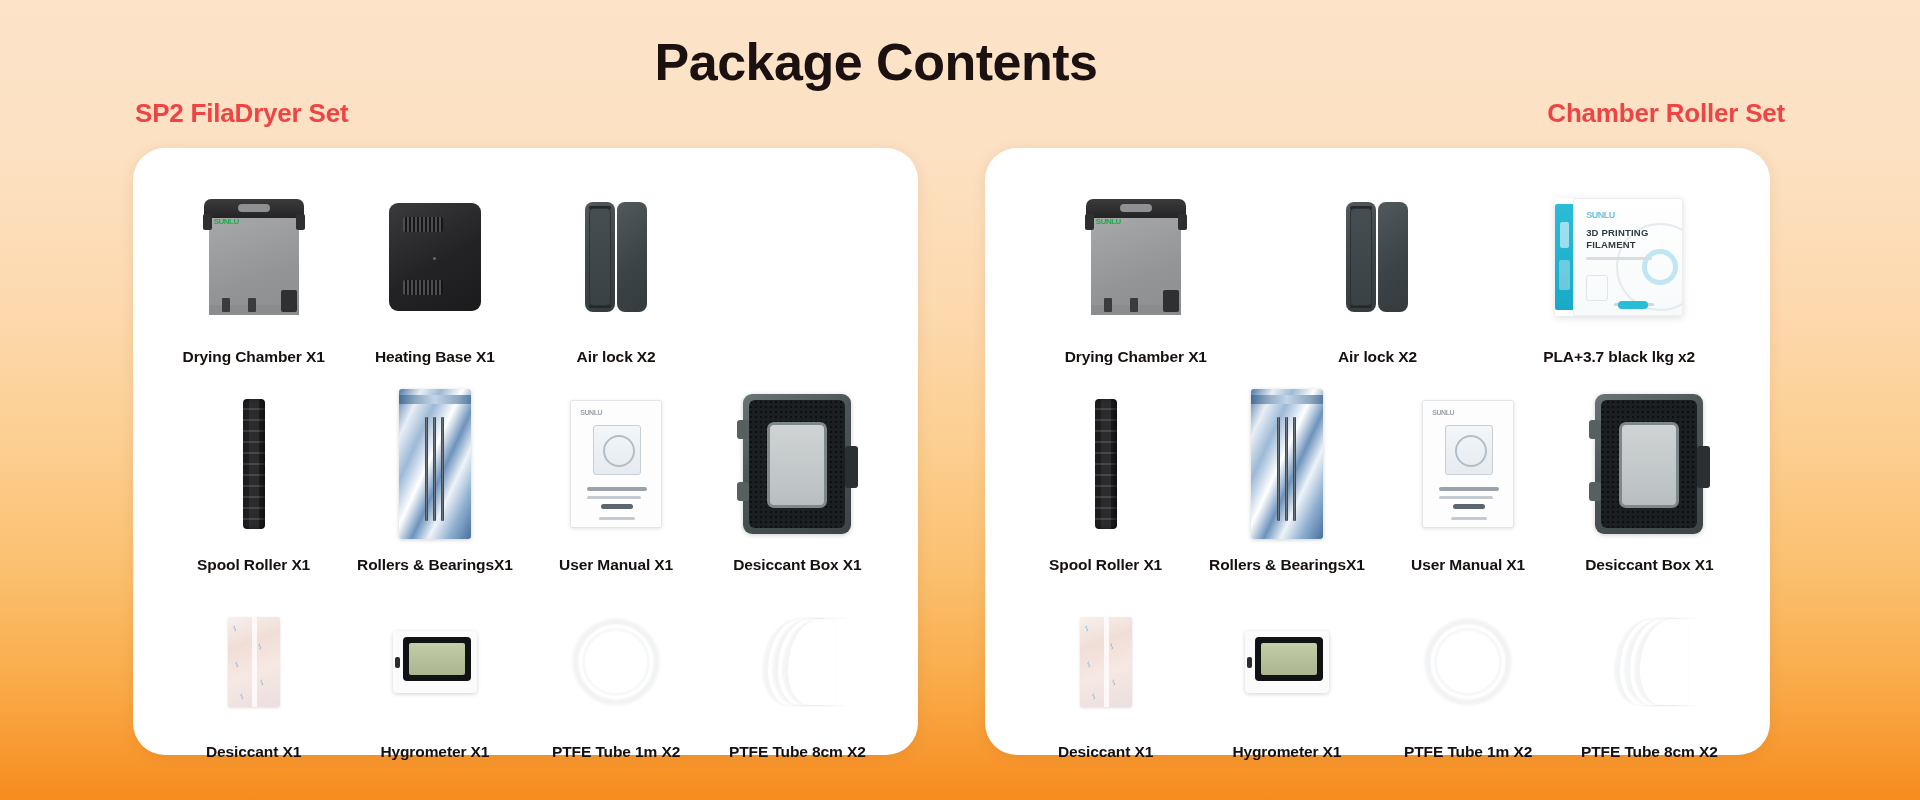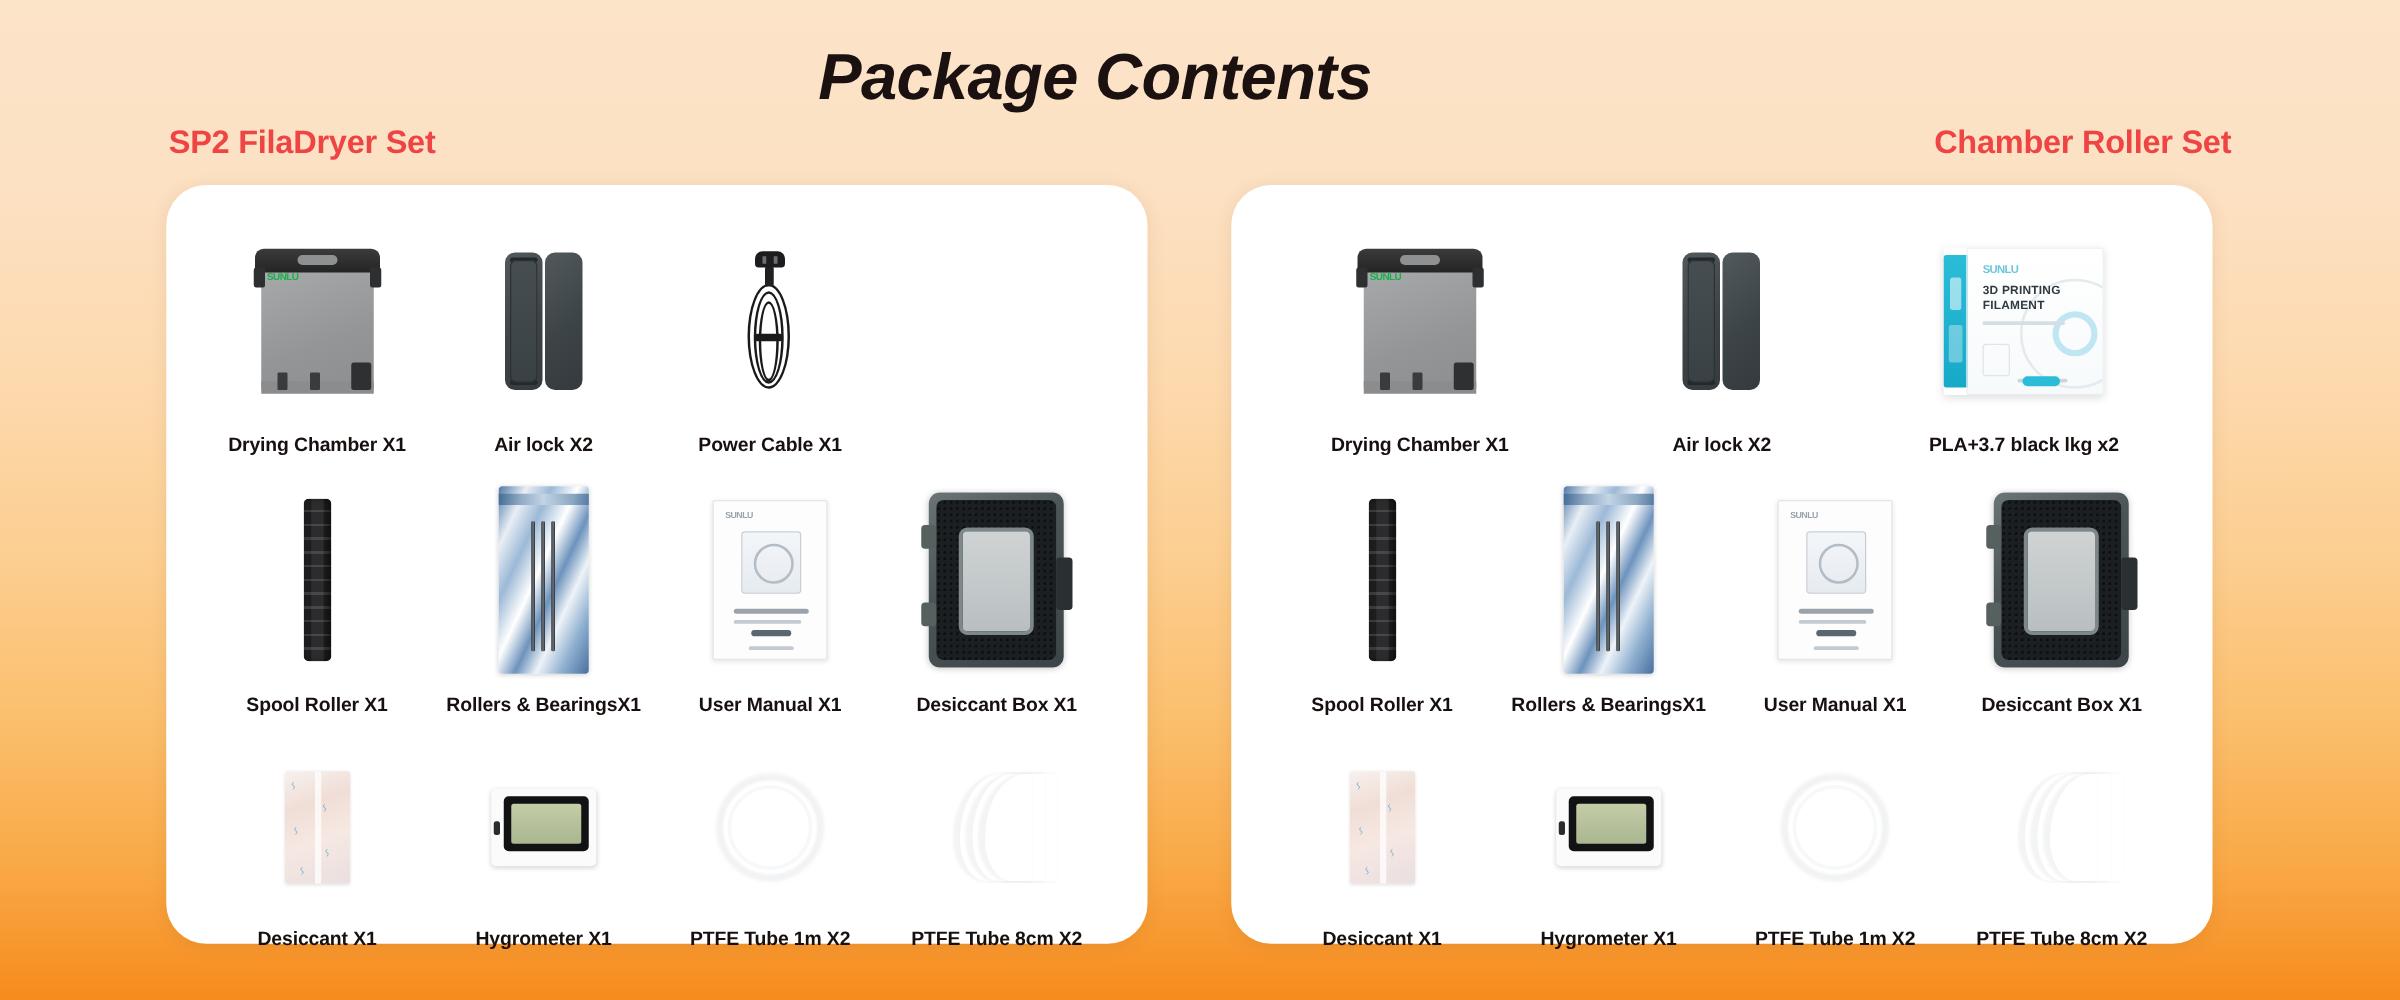--- a/index.html
+++ b/index.html
@@ -9,21 +9,21 @@
     background:linear-gradient(to bottom,
       #fce4c9 0%, #fce1c3 18%, #fdd9ae 38%,
       #fccf92 55%, #fbbf6d 72%, #f9a845 87%, #f68b1e 100%);
     position:relative; overflow:hidden;
   }
 
   
   .page-title{
     position:absolute; top:32px; left:0; width:1752px;
     text-align:center; font-size:52px; font-weight:800;
-    letter-spacing:-0.5px; color:#1a1110;font-style:italic;
+    letter-spacing:-0.5px; color:#1a1110;
   }
 
   
   .sec-head{
     position:absolute; top:98px; font-size:26px; font-weight:800;
     color:#ef4444; letter-spacing:-0.2px;
   }
   .sec-head.left { left:135px; }
   .sec-head.right{ right:135px; }
 
@@ -386,47 +386,44 @@
             <div class="logo">SUNLU</div>
             <div class="foot"></div>
               <div class="leg a"></div>
               <div class="leg b"></div>
               <div class="blk"></div>
           </div>
         </div>
         <div class="cap">Drying Chamber X1</div>
       </div>
 
+      <div class="cell">
+        <div class="art">
+          <div class="heatbase">
+              <div class="vent t"></div>
+              <div class="dot"></div>
+              <div class="vent b"></div>
+            </div>
+        </div>
+        <div class="cap">Heating Base X1</div>
+      </div>
 
       <div class="cell">
         <div class="art">
           <div class="airlock">
             <div class="pane a">
                 <div class="grip t"></div>
                 <div class="grip b"></div>
               </div>
             <div class="pane b"></div>
           </div>
         </div>
         <div class="cap">Air lock X2</div>
       </div>
 
-      <div class="cell">
-        <div class="art">
-          <div class="cable">
-            <div class="loop l1"></div>
-              <div class="loop l2"></div>
-              <div class="loop l3"></div>
-            <div class="neck"></div>
-              <div class="plug"></div>
-              <div class="tie"></div>
-          </div>
-        </div>
-        <div class="cap">Power Cable X1</div>
-      </div>
     </div>
 
     <div class="row r2">
       <div class="cell">
         <div class="art">
             <div class="roller"></div>
           </div>
         <div class="cap">Spool Roller X1</div>
       </div>
       <div class="cell">

